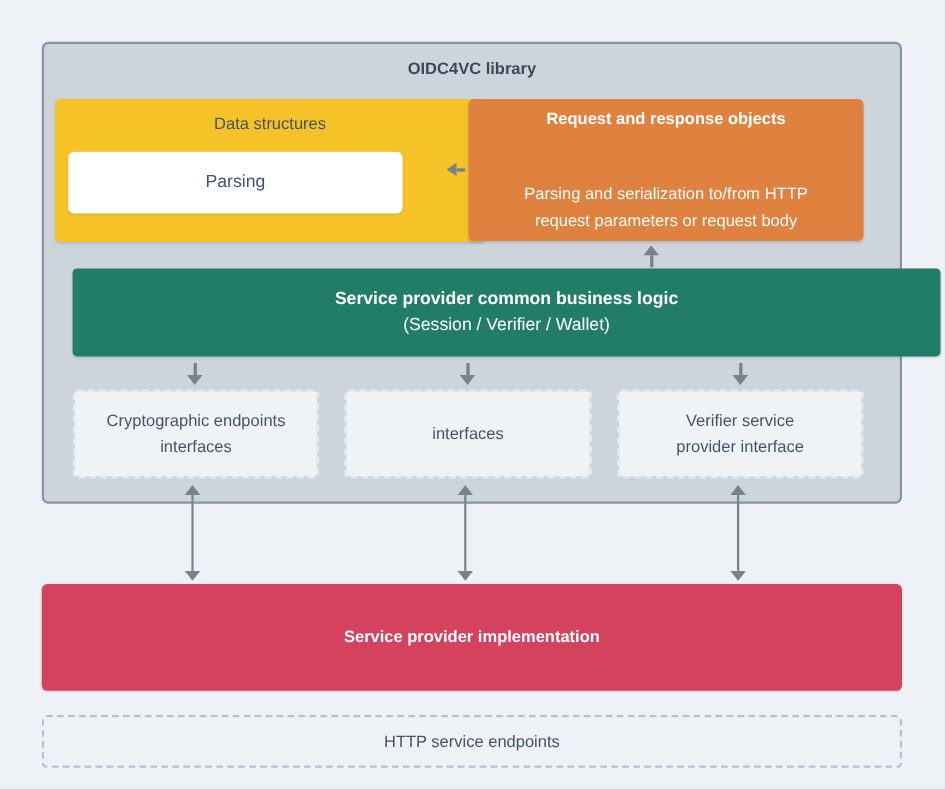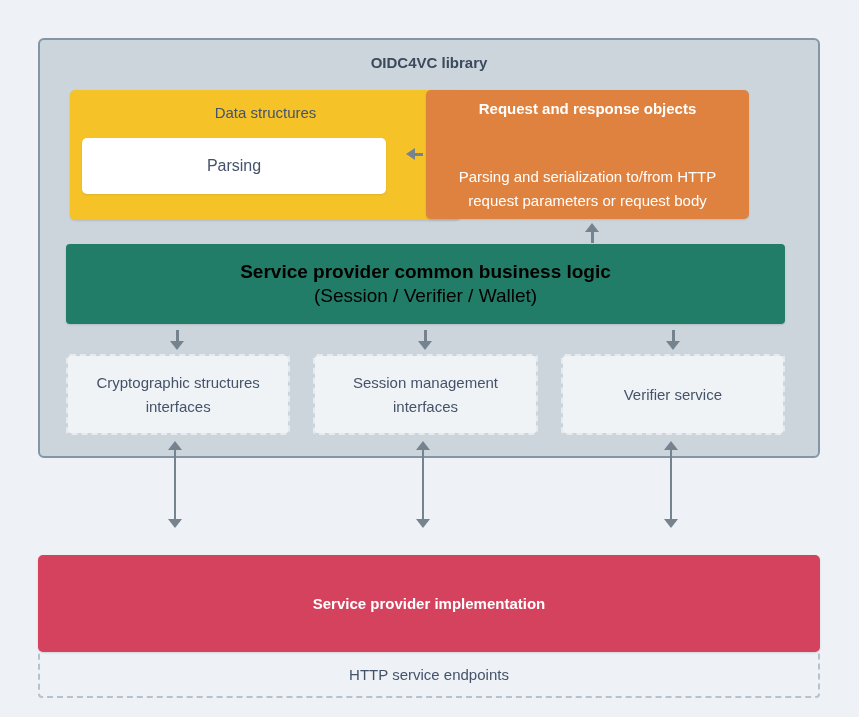--- a/index.html
+++ b/index.html
@@ -36,56 +36,56 @@
     border-radius:6px;
     z-index:1;
   }
   .lib-title{
     position:absolute;top:14px;left:0;width:100%;
     text-align:center;font-size:15px;font-weight:bold;color:var(--ink-dark);
   }
 
   
   .yellow-box{
-    left:30px;top:50px;width:391px;height:130px;
+    left:10px;top:50px;width:391px;height:130px;
     background:var(--yellow);border-radius:5px;
     box-shadow:0 1px 2px rgba(40,50,70,.15);
   }
   .ds-title{
     position:absolute;top:14px;left:0;width:100%;
     text-align:center;font-size:15px;color:var(--ink);
   }
   .ds-row{
     position:absolute;top:48px;left:12px;width:304px;height:56px;
     display:flex;gap:12px;
   }
   .white-box{
     flex:1;background:#ffffff;border-radius:5px;
     display:flex;align-items:center;justify-content:center;
     font-size:16px;color:var(--ink);
     box-shadow:0 1px 2px rgba(40,50,70,.10);
   }
 
   
   .orange-box{
-    left:386px;top:50px;width:323px;height:129px;
+    left:386px;top:50px;width:359px;height:129px;
     background:var(--orange);border-radius:5px;color:#fff;
     display:flex;flex-direction:column;align-items:center;justify-content:center;
     text-align:center;line-height:24px;font-size:15px;
     box-shadow:0 1px 2px rgba(40,50,70,.15);
   }
   .orange-box .b{font-weight:bold;}
   .orange-box .sub{max-width:300px;margin-top:44px;}
 
   
   .green-box{
-    left:26px;top:204px;width:719px;height:80px;
-    background:var(--green);border-radius:4px;color:#000000;
+    left:26px;top:204px;width:789px;height:80px;
+    background:var(--green);border-radius:4px;color:#ffffff;
     display:flex;flex-direction:column;align-items:center;justify-content:center;
-    text-align:center;line-height:24px;font-size:19px;
+    text-align:center;line-height:24px;font-size:16px;
     box-shadow:0 1px 2px rgba(40,50,70,.15);
   }
   .green-box .b{font-weight:bold;}
 
   
   .iface-row{
     left:26px;top:314px;width:719px;height:81px;
     display:flex;gap:23px;
   }
   .iface{
@@ -94,21 +94,21 @@
     background-clip:padding-box;
     border:2px dashed var(--iface-border);
     border-radius:4px;
     display:flex;align-items:center;justify-content:center;
     text-align:center;font-size:15px;line-height:24px;color:var(--ink);
   }
   .iface span{display:block;}
 
   
   .red-box{
-    left:38px;top:555px;width:782px;height:97px;
+    left:38px;top:531px;width:782px;height:97px;
     background:var(--red);border-radius:5px;color:#fff;
     display:flex;align-items:center;justify-content:center;
     font-size:15px;font-weight:bold;z-index:1;
     box-shadow:0 1px 2px rgba(40,50,70,.15);
   }
 
   
   .http-box{
     left:38px;top:650px;width:782px;height:48px;
     border:2px dashed var(--http-border);border-radius:4px;
@@ -180,33 +180,33 @@
       <div class="head head-down"></div>
   </div>
   <div class="abs arr arr-v arrow-down-3">
     <div class="stem-v"></div>
       <div class="head head-down"></div>
   </div>
 
   <div class="abs iface-row">
     <div class="iface">
       <div>
-        <span>Cryptographic structures</span>
+        <span>Cryptographic endpoints</span>
         <span>interfaces</span>
       </div>
     </div>
     <div class="iface">
       <div>
-        <span>Session management</span>
         <span>interfaces</span>
       </div>
     </div>
     <div class="iface">
       <div>
         <span>Verifier service</span>
+        <span>provider interface</span>
       </div>
     </div>
   </div>
 </div>
 
 <div class="abs arr arr-v darr-1">
   <div class="head head-up"></div>
     <div class="stem-v-thin"></div>
     <div class="head head-down"></div>
 </div>

